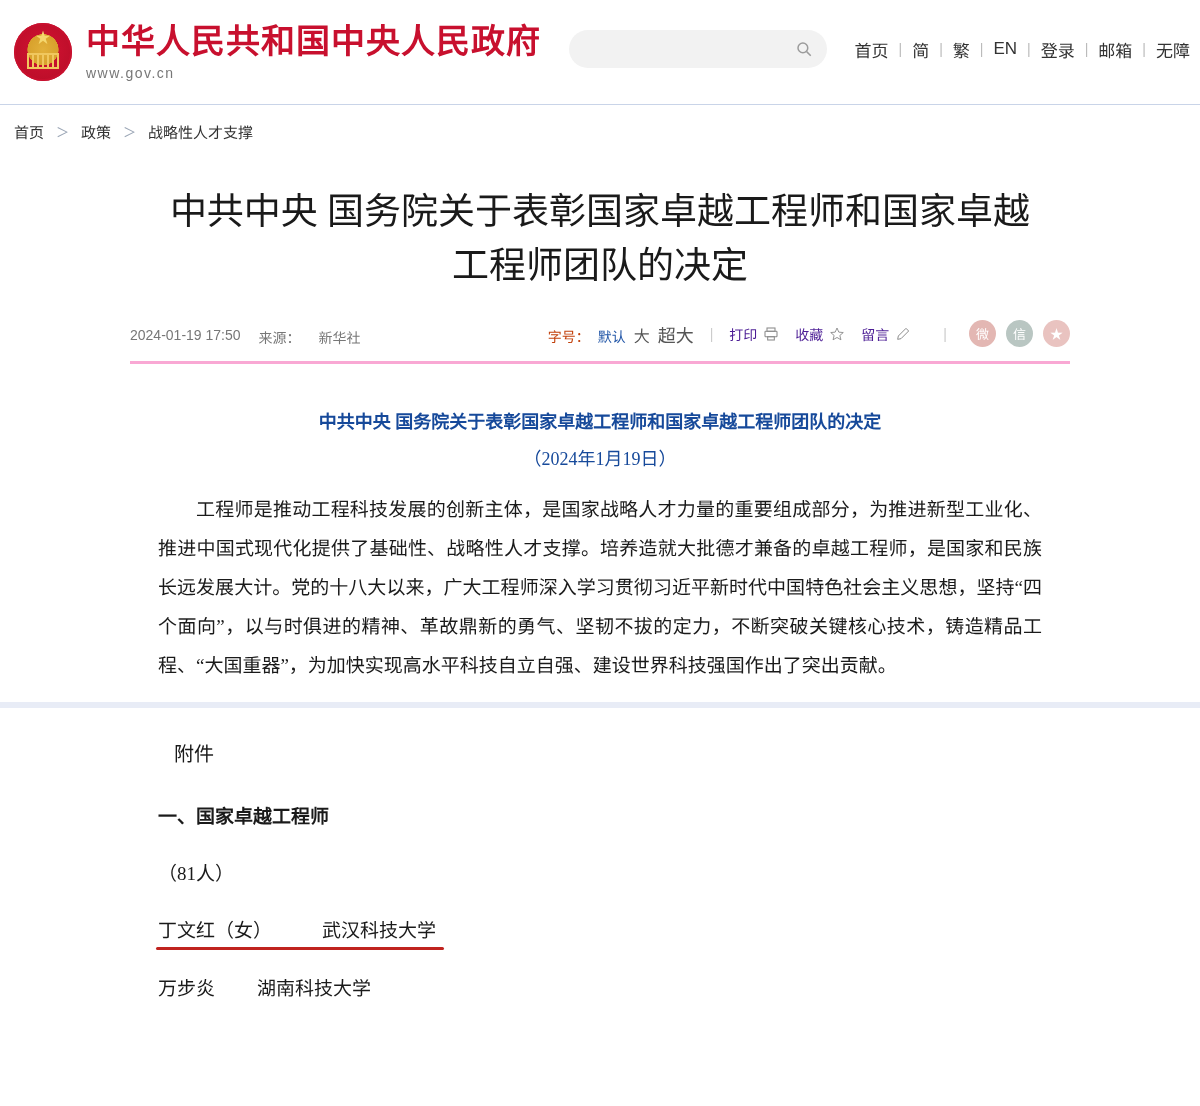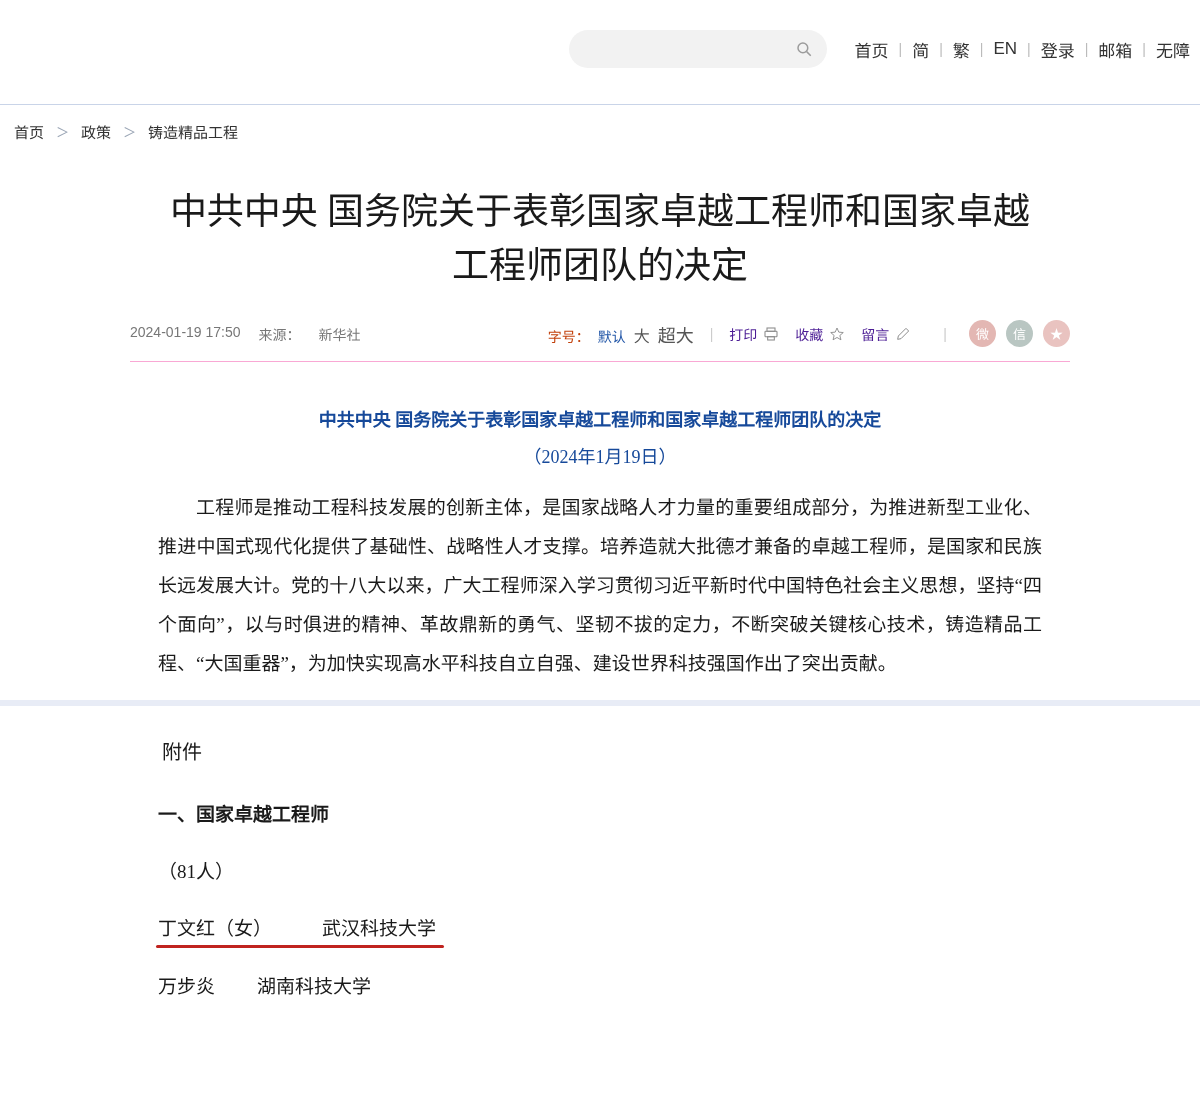--- a/index.html
+++ b/index.html
@@ -169,24 +169,24 @@
     font-family: "Liberation Serif", serif;
     font-size: 37px;
     line-height: 1.45;
     text-align: center;
     color: #1a1a1a;
     margin: 0 30px 10px 30px;
     font-weight: 500;
   }
   .meta-bar {
     margin-top: 28px;
-    border-bottom: 1px solid #f9a8d4;
+    border-bottom: 3px solid #f9a8d4;
     padding-bottom: 14px;
     display: flex;
-    align-items: center;
+    align-items: flex-end;
     font-size: 14px;
     color: #777;
   }
   .meta-left {
     display: flex;
     gap: 18px;
     white-space: nowrap;
   }
   .meta-right {
     margin-left: auto;
@@ -272,21 +272,21 @@
     margin-top: 16px;
     border-top: 6px solid #e8ecf6;
     padding-top: 30px;
   }
   .attach-inner {
     padding: 0 28px;
     font-family: "Liberation Serif", serif;
     font-size: 19px;
     color: #1a1a1a;
   }
-  .attach-label { margin: 0 0 34px 4px; font-size: 20px; }
+  .attach-label { margin: 0 0 34px 16px; font-size: 20px; }
   .attach-title {
     text-align: center;
     color: #16499a;
     font-weight: bold;
     font-size: 18px;
     margin: 0 0 34px 0;
   }
   .sec-head {
     font-weight: bold;
     margin: 0 0 30px 0;
@@ -319,20 +319,27 @@
     background: #e8ecf6;
   }
 </style>
 </head>
 <body>
 
 <div class="page">
   <div class="outer-border-top"></div>
 
   <div class="site-header">
+    <div class="brand">
+      <div class="emblem"></div>
+      <div class="brand-text">
+        <div class="brand-title">中华人民共和国中央人民政府</div>
+        <div class="brand-sub">www.gov.cn</div>
+      </div>
+    </div>
 
     <div class="header-right">
       <div class="search-box">
         <input class="search-input" type="text" value="" placeholder="" style="">
         <svg class="search-icon" viewBox="0 0 24 24" fill="none" stroke="#555" stroke-width="2">
           <circle cx="10.5" cy="10.5" r="6.5"></circle>
           <line x1="15.5" y1="15.5" x2="21" y2="21"></line>
         </svg>
       </div>
       <div class="top-links">
@@ -351,21 +358,21 @@
         <a href="#">无障</a>
       </div>
     </div>
   </div>
 
   <div class="breadcrumb">
     <a href="#">首页</a>
     <span class="crumb-sep">＞</span>
     <a href="#">政策</a>
     <span class="crumb-sep">＞</span>
-    <a href="#">铸造精品工程</a>
+    <a href="#">战略性人才支撑</a>
   </div>
 
   <div class="article">
     <h1 class="doc-title">中共中央  国务院关于表彰国家卓越工程师和国家卓越工程师团队的决定</h1>
 
     <div class="meta-bar">
       <div class="meta-left">
         <span>2024-01-19 17:50</span>
         <span>来源：</span>
         <span>新华社</span>

